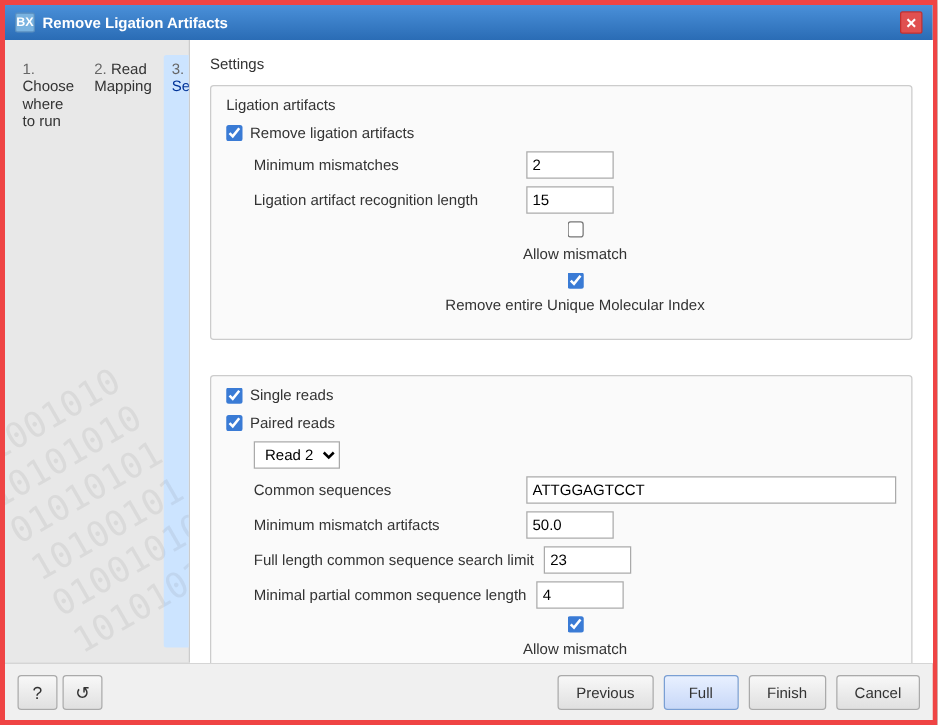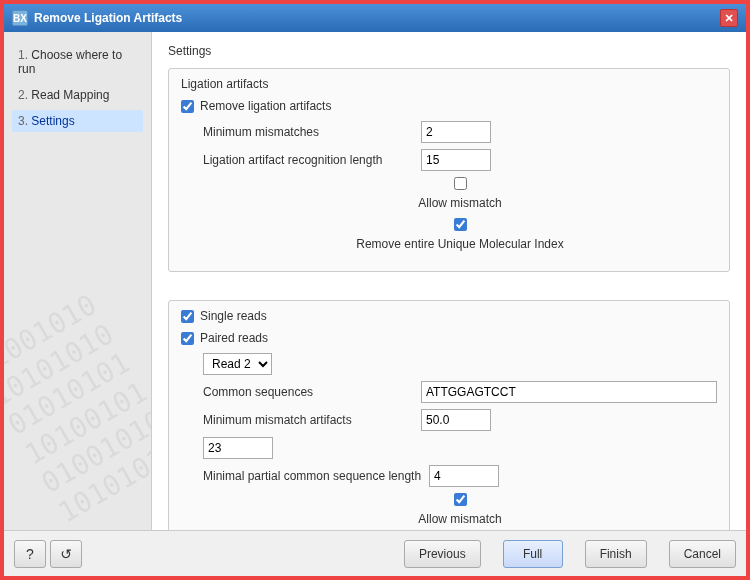--- a/index.html
+++ b/index.html
@@ -70,21 +70,21 @@
       display: flex;
       flex: 1;
       overflow: hidden;
     }
     .sidebar {
       width: 148px;
       background: #e8e8e8;
       border-right: 1px solid #ccc;
       padding: 12px 8px;
       display: flex;
-      flex-direction: column;
+      flex-direction: row;
       gap: 4px;
       position: relative;
       overflow: hidden;
     }
     .sidebar-watermark {
       position: absolute;
       bottom: 20px;
       left: 0;
       right: 0;
       display: flex;
@@ -205,21 +205,21 @@
       gap: 6px;
       flex-shrink: 0;
     }
     .footer-left {
       display: flex;
       gap: 4px;
     }
     .footer-right {
       margin-left: auto;
       display: flex;
-      gap: 22px;
+      gap: 8px;
     }
     .btn {
       padding: 4px 14px;
       font-size: 12px;
       border: 1px solid #aaa;
       border-radius: 3px;
       background: linear-gradient(to bottom, #f8f8f8, #e0e0e0);
       cursor: pointer;
       color: #333;
       min-width: 60px;
@@ -329,20 +329,21 @@
           <span class="form-label">Common sequences</span>
           <input type="text" class="form-input wide" value="ATTGGAGTCCT" style="">
         </div>
 
         <div class="form-row">
           <span class="form-label">Minimum mismatch artifacts</span>
           <input type="text" class="form-input" value="50.0" style="">
         </div>
 
         <div class="form-row">
+          <span class="form-label">Full length common sequence search limit</span>
           <input type="text" class="form-input" value="23" style="">
         </div>
 
         <div class="form-row">
           <span class="form-label">Minimal partial common sequence length</span>
           <input type="text" class="form-input" value="4" style="">
         </div>
 
         <div class="checkbox-row indented">
           <input type="checkbox" checked="" id="allow-mismatch-common-cb" style="">

